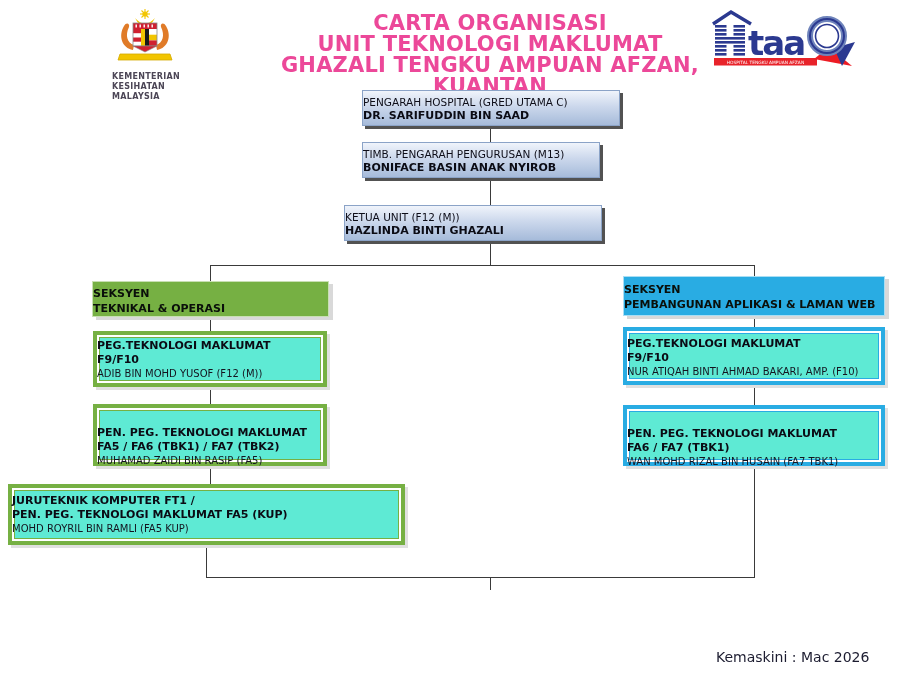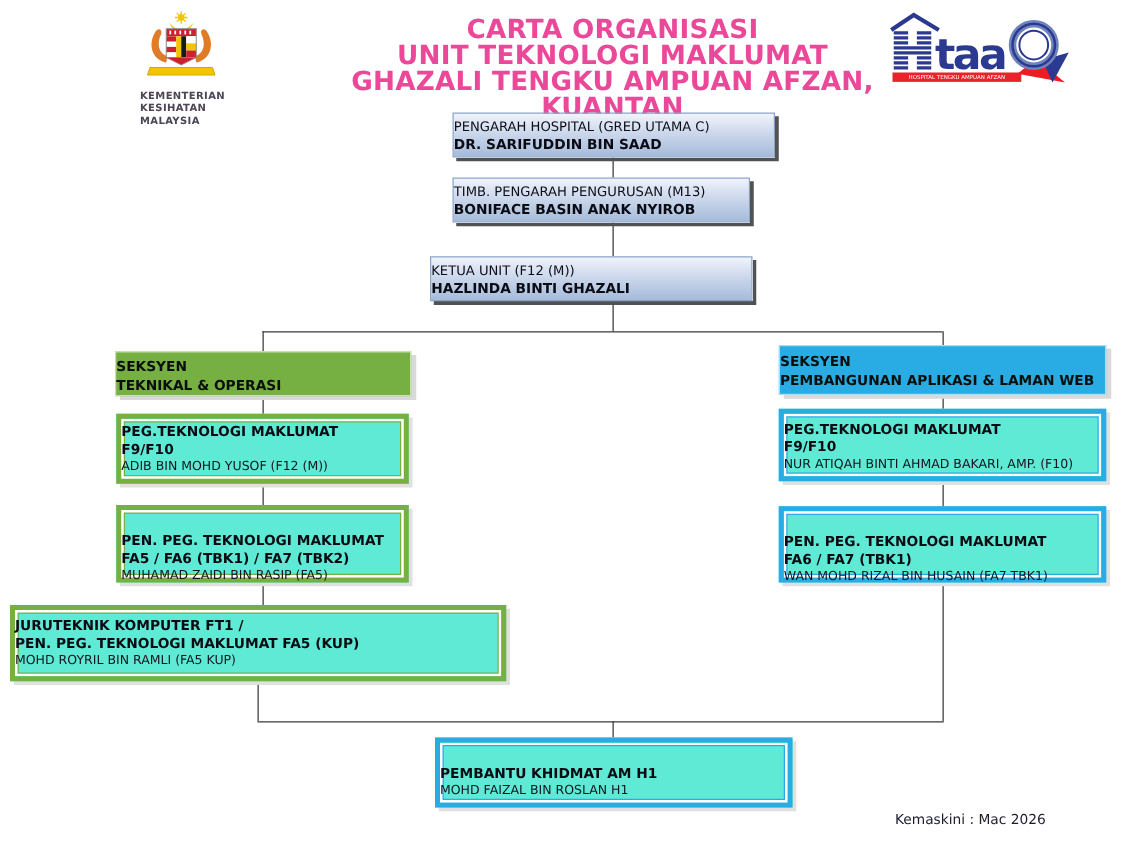--- a/index.html
+++ b/index.html
@@ -32,21 +32,21 @@
   .box-bordered{background:#5eead4;box-shadow:3px 3px 0 #e0e0e0;}
   .box-green{border:4px solid #76b043;}
   .box-green .inner{box-shadow:inset 0 0 0 2px #ffffff, inset 0 0 0 3px #76b043;}
   .box-cyan{border:4px solid #29ace3;}
   .box-cyan .inner{box-shadow:inset 0 0 0 2px #ffffff, inset 0 0 0 3px #29ace3;}
   .inner{width:100%;height:100%;box-sizing:border-box;}
   .bx-title{font-size:11px;font-weight:bold;line-height:14px;color:#0b0b14;}
   .bx-name{font-size:10px;line-height:13px;color:#14141f;}
   .pt4{padding-top:4px;} .pt6{padding-top:6px;} .pt7{padding-top:18px;}
   
-  .footer-note{position:absolute;left:716px;top:649px;font-size:11px;color:#1c1c30;}
+  .footer-note{position:absolute;left:716px;top:649px;font-size:14px;color:#1c1c30;}
 </style>
 </head>
 <body>
 
 <div id="stage">
 
   <div class="moh-logo">
     <svg width="66" height="58" viewBox="0 0 64 58">
 
       <g fill="#f2c500">
@@ -205,22 +205,16 @@
   </div>
 
   <div class="node box-bordered box-cyan" style="left:623px;top:405px;width:262px;height:61px">
     <div class="inner pt7">
       <div class="bx-title">PEN. PEG. TEKNOLOGI MAKLUMAT</div>
       <div class="bx-title">FA6 / FA7 (TBK1)</div>
       <div class="bx-name">WAN MOHD RIZAL BIN HUSAIN (FA7 TBK1)</div>
     </div>
   </div>
 
-  <div class="node box-bordered box-cyan" style="left:348px;top:590px;width:286px;height:56px">
-    <div class="inner pt7">
-      <div class="bx-title">PEMBANTU KHIDMAT AM H1</div>
-      <div class="bx-name">MOHD FAIZAL BIN ROSLAN H1</div>
-    </div>
-  </div>
 
   <div class="footer-note">Kemaskini : Mac 2026</div>
 
 </div>
 
 </body></html>

